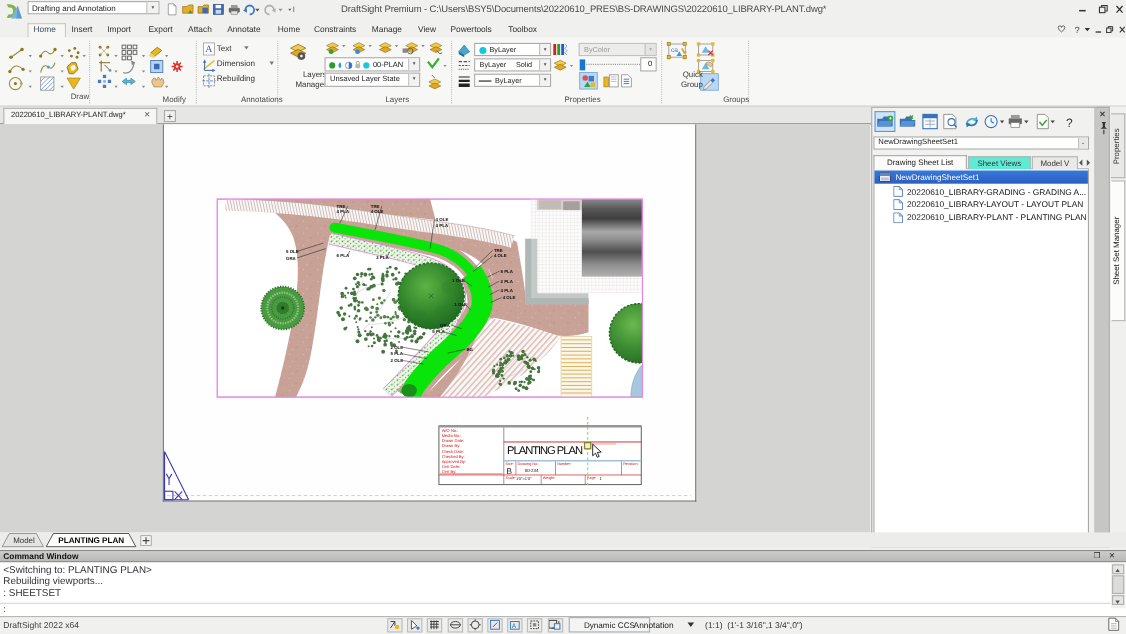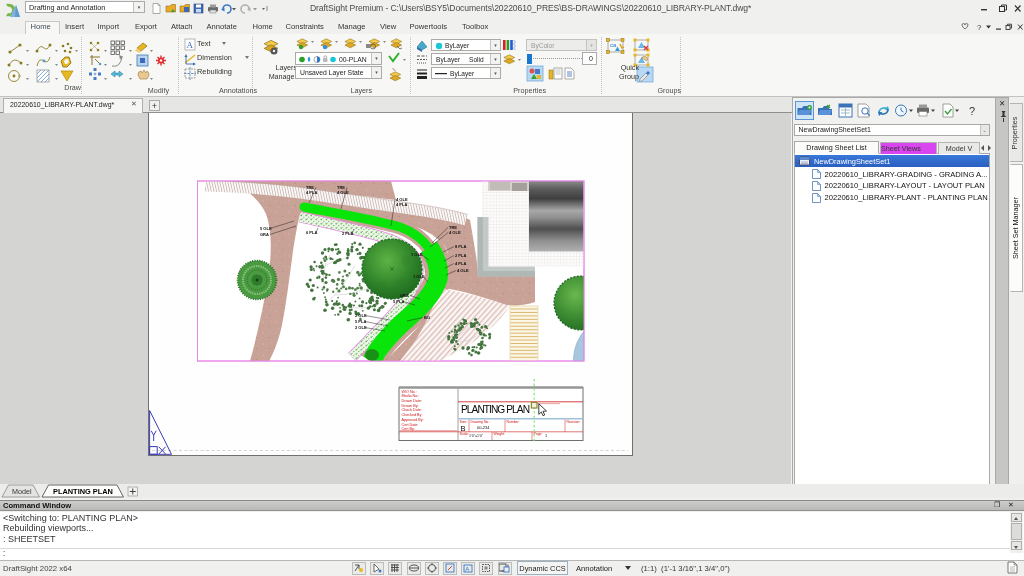--- a/index.html
+++ b/index.html
@@ -436,21 +436,21 @@
     <g transform="translate(150,4)">
       <path d="M0,0 h7 l3,3 v10 h-10z" fill="#fff" stroke="#888" stroke-width=".8"></path>
       <path d="M2,7 l2.5,3 4,-5" stroke="#38a038" fill="none" stroke-width="1.4"></path>
       <path d="M12,5.5 l4,0 -2,2.5z" fill="#444"></path>
     </g>
     <text x="176" y="15" font-size="11" fill="#333" font-family="Liberation Sans">?</text>
   </svg>
 <div class="cb" style="left:793.5px;top:124px;width:196px;height:11.5px;padding-left:4px;font-size:7px;line-height:10.5px;border-color:#a8a8a6">NewDrawingSheetSet1<span class="dd" style="width:9px;background:#e8e8e6">⌄</span></div>
 <div class="a" style="left:793.5px;top:140.5px;width:196px;height:13px;border-bottom:1px solid #a8a8a6"></div>
 <div class="a" style="left:794px;top:140.5px;width:85px;height:13px;background:#fbfbf9;border:1px solid #a8a8a6;border-bottom:1px solid #fbfbf9;font-size:7.2px;text-align:center;line-height:12px;color:#222">Drawing Sheet List</div>
-<div class="a" style="left:880px;top:142px;width:57px;height:11.5px;background:#d946ef;border:1px solid #b4b4b2;border-bottom:none;font-size:7.2px;line-height:11px;color:#333">Sheet Views</div>
+<div class="a" style="left:880px;top:142px;width:57px;height:11.5px;background:#5eead4;border:1px solid #b4b4b2;border-bottom:none;font-size:7.2px;text-align:center;line-height:11px;color:#333">Sheet Views</div>
 <div class="a" style="left:938px;top:142px;width:42px;height:11.5px;background:#e9e9e7;border:1px solid #b4b4b2;border-bottom:none;font-size:7.2px;text-align:center;line-height:11px;color:#333">Model V</div>
 <svg class="a" style="left:980px;top:144px" width="12" height="8" viewBox="0 0 12 8">
     <path d="M4,1 L1,4 L4,7z" fill="#555"></path>
     <path d="M8,1 L11,4 L8,7z" fill="#555"></path>
   </svg>
 <div class="a" style="left:793.5px;top:153.5px;width:196.5px;height:343px;background:#fff;border:1px solid #a8a8a6;border-top:none"></div>
 <div class="a" style="left:794.5px;top:154.5px;width:194.5px;height:12.5px;background:linear-gradient(#3878da,#2a5fc0)"></div>
 <svg class="a" style="left:799px;top:156px" width="11" height="10" viewBox="0 0 11 10">
     <rect x="0.5" y="1" width="10" height="8" rx="1" fill="#e8f0f8" stroke="#446"></rect>
     <rect x="0.5" y="1" width="10" height="3" fill="#5a88c8"></rect>
@@ -552,21 +552,21 @@
 <svg class="a" style="left:480.3999999999999px;top:562px" width="12" height="12" viewBox="0 0 12 12" fill="none" stroke-width=".9">
     <rect x="2.5" y="2.5" width="7" height="7" fill="none" stroke="#444" stroke-dasharray="1.5 1"></rect>
     <rect x="4.5" y="4.5" width="3" height="3" fill="#888"></rect>
   </svg>
 <div class="a" style="left:497.5999999999999px;top:561.5px;width:14px;height:13px;background:#eaeae8;border:1px solid #bcbcba"></div>
 <svg class="a" style="left:498.5999999999999px;top:562px" width="12" height="12" viewBox="0 0 12 12" fill="none" stroke-width=".9">
     <rect x="2,2" y="2" width="7" height="7" fill="none" stroke="#444"></rect>
     <path d="M2.5,9 h7 M9,2.5 v7" stroke="#444"></path>
     <rect x="5" y="5" width="5" height="5" fill="#f0f0ee" stroke="#3878c8"></rect>
   </svg>
-<div class="a" style="left:517px;top:560.5px;width:51px;height:14px;background:#f4f4f2;border:1px solid #9ab0c4;font-size:7.4px;text-align:center;line-height:13px;color:#222">Dynamic CCS</div>
+<div class="a" style="left:517px;top:560.5px;width:74px;height:14px;background:#f4f4f2;border:1px solid #9ab0c4;font-size:7.4px;text-align:center;line-height:13px;color:#222">Dynamic CCS</div>
 <div class="a" style="left:576px;top:563.5px;font-size:7.6px;color:#222">Annotation</div>
 <div class="a" style="left:625px;top:566px;width:0;height:0;border:3px solid transparent;border-top:4px solid #333"></div>
 <div class="a" style="left:641px;top:563.5px;font-size:7.7px;color:#333">(1:1)&nbsp;&nbsp;(1'-1 3/16",1 3/4",0")</div>
 <svg class="a" style="left:1007px;top:561px" width="11" height="13" viewBox="0 0 11 13">
     <path d="M1,1 h6 l3,3 v8 h-9z" fill="#fff" stroke="#555" stroke-width=".8"></path>
     <path d="M7,1 v3 h3z" fill="#ddd" stroke="#555" stroke-width=".5"></path>
     <path d="M3,6 h5 M3,8 h5 M3,10 h5" stroke="#888" stroke-width=".6"></path>
   </svg>
 <svg class="a" style="left:148px;top:113px" width="485px" height="343px" viewBox="148 113 485 343">
     <defs>

